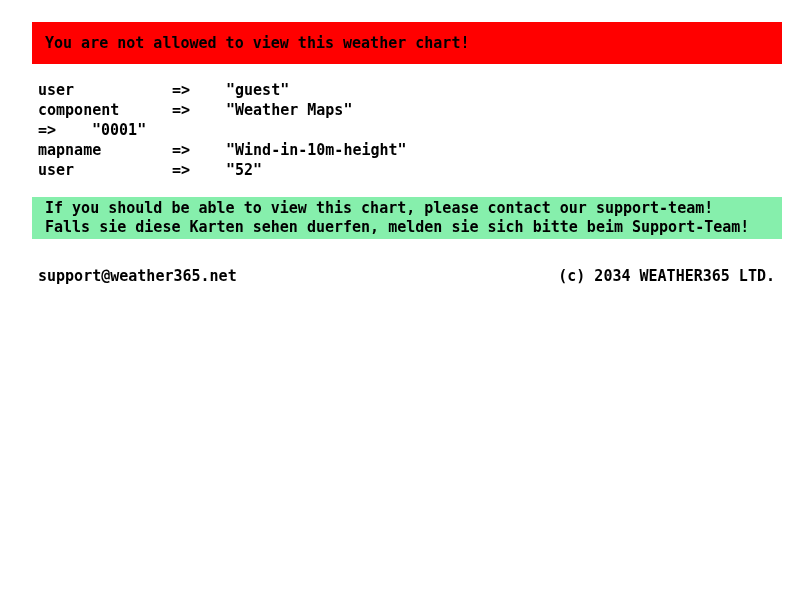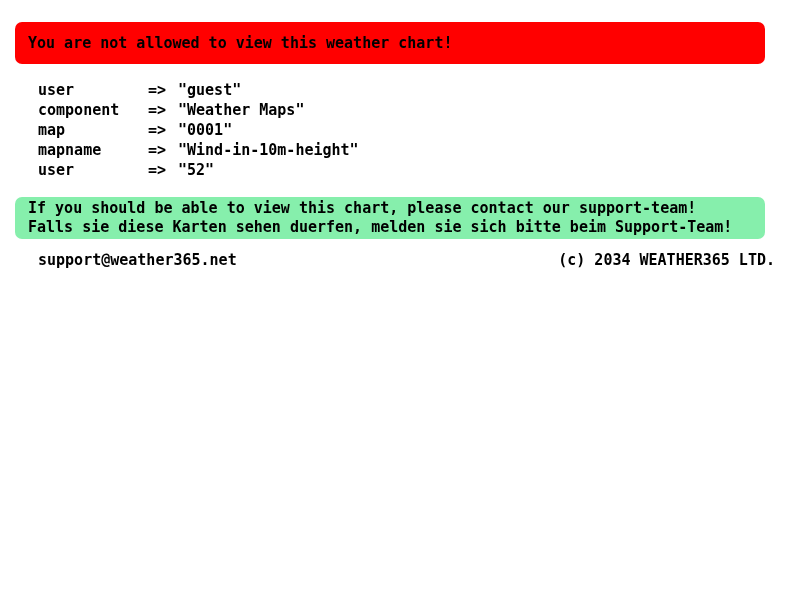--- a/index.html
+++ b/index.html
@@ -9,56 +9,56 @@
     background: #ffffff;
     font-family: "DejaVu Sans Mono", "Liberation Mono", monospace;
     font-weight: bold;
     font-size: 15px;
     color: #000000;
     position: relative;
     overflow: hidden;
   }
   .banner {
     position: absolute;
-    left: 15px;
+    left: 32px;
     width: 750px;
     height: 42px;
     padding-left: 13px;
     display: flex;
     flex-direction: column;
     justify-content: center;
     line-height: 19px;
     white-space: pre;
-    border-radius: 7px;
   }
   .banner-error {
     top: 22px;
     background: #ff0000;
   }
   .banner-info {
     top: 197px;
     background: #86efac;
   }
   .details {
     position: absolute;
     left: 38px;
     top: 80px;
   }
   .kv-row {
     display: flex;
     height: 20px;
     line-height: 20px;
     white-space: pre;
+    gap: 24px;
   }
   .kv-key   { width: 110px; }
   .kv-arrow { width: 30px; }
   .footer {
     position: absolute;
     left: 38px;
-    top: 250px;
+    top: 266px;
     width: 737px;
     display: flex;
     justify-content: space-between;
     line-height: 20px;
     white-space: pre;
   }
 </style>
 </head>
 <body>
 
@@ -71,21 +71,20 @@
     <span class="kv-key">user</span>
     <span class="kv-arrow">=&gt;</span>
     <span class="kv-value">"guest"</span>
   </div>
   <div class="kv-row">
     <span class="kv-key">component</span>
     <span class="kv-arrow">=&gt;</span>
     <span class="kv-value">"Weather Maps"</span>
   </div>
   <div class="kv-row">
-    <span class="kv-key">map</span>
     <span class="kv-arrow">=&gt;</span>
     <span class="kv-value">"0001"</span>
   </div>
   <div class="kv-row">
     <span class="kv-key">mapname</span>
     <span class="kv-arrow">=&gt;</span>
     <span class="kv-value">"Wind-in-10m-height"</span>
   </div>
   <div class="kv-row">
     <span class="kv-key">user</span>

